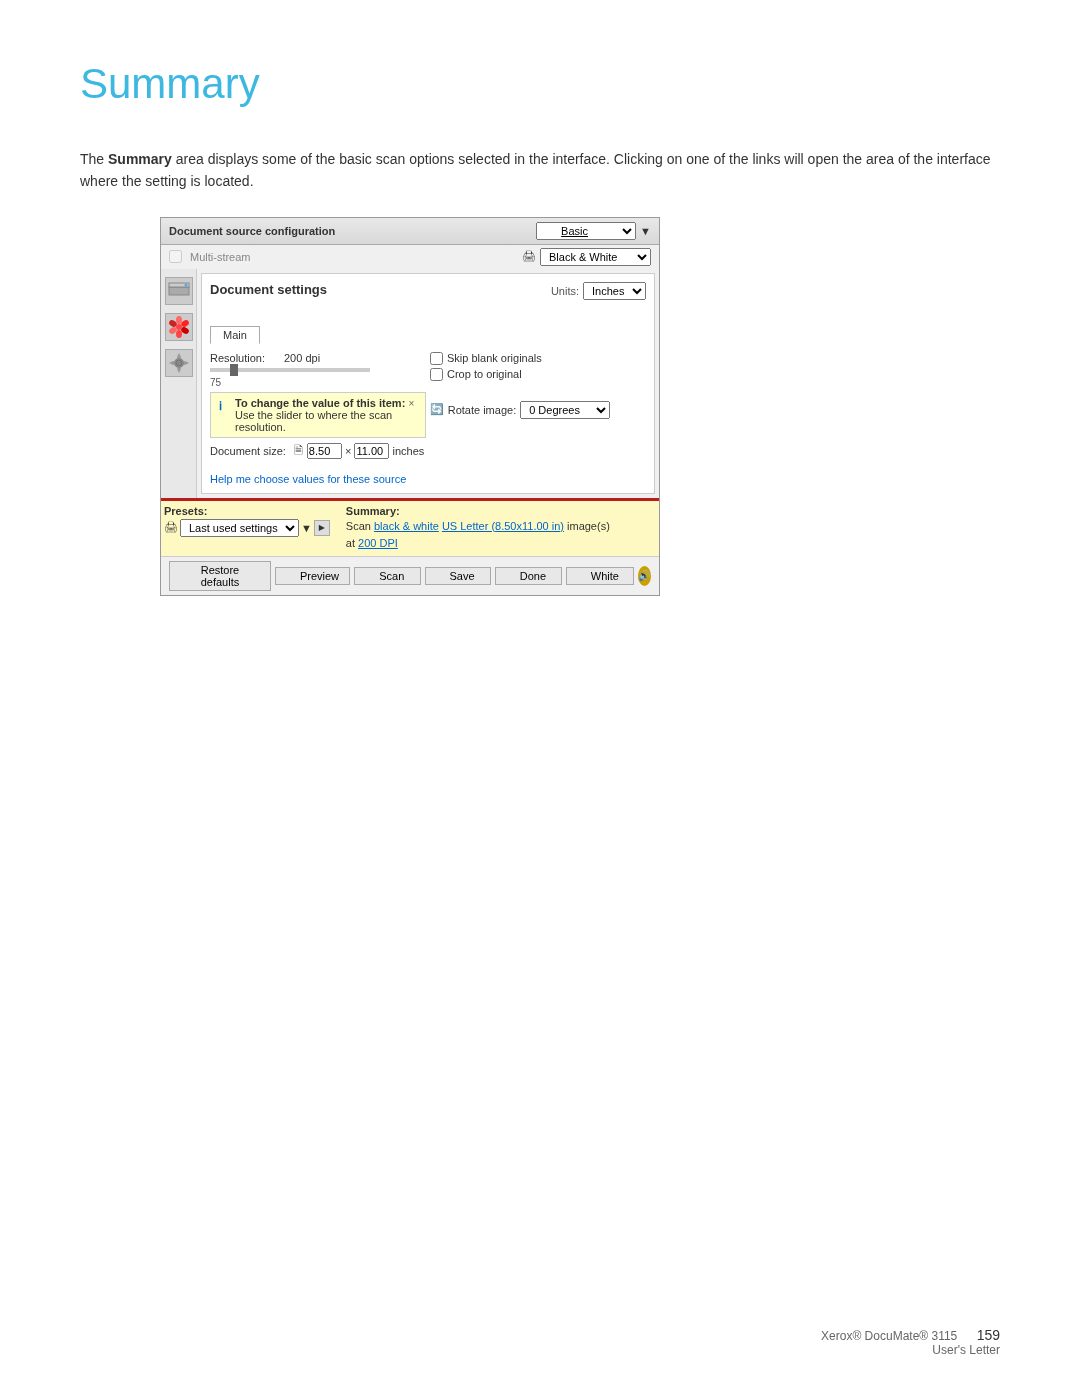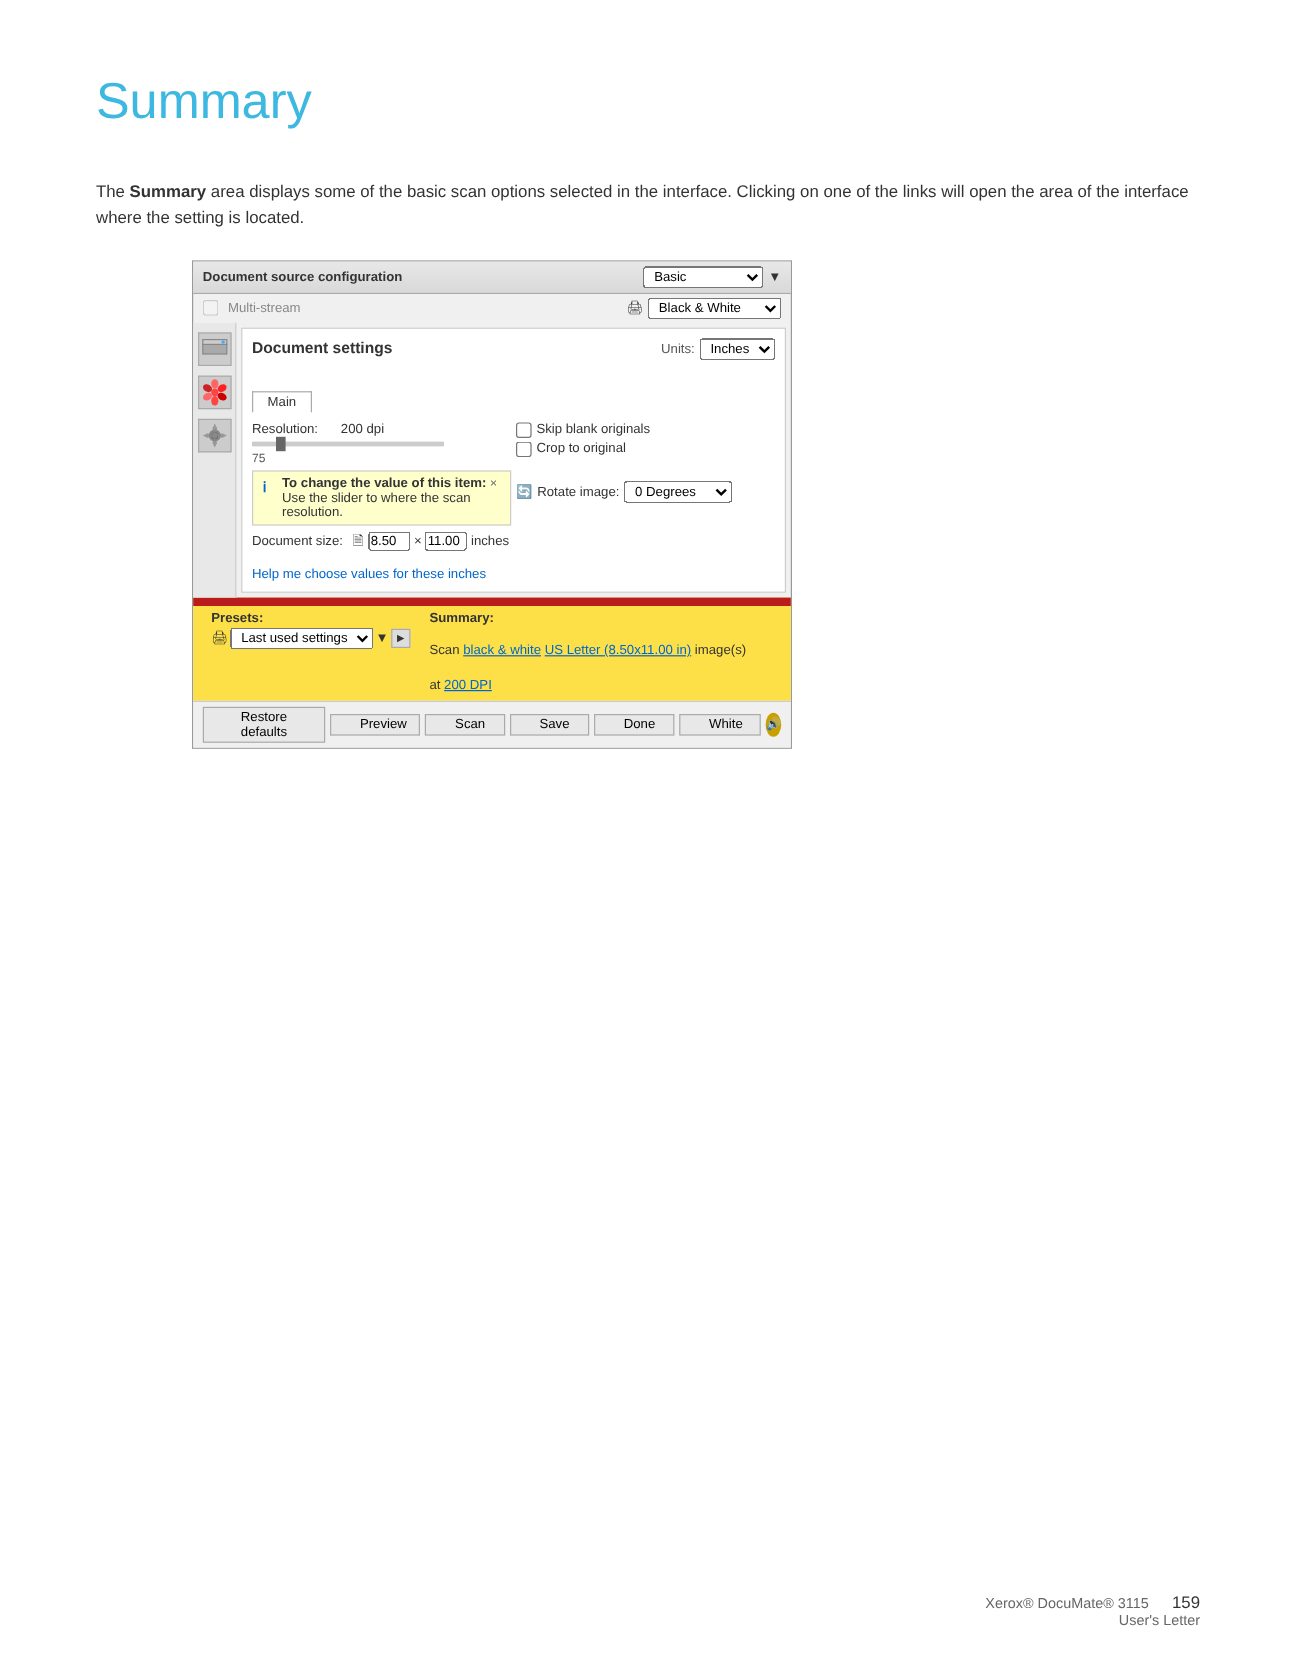--- a/index.html
+++ b/index.html
@@ -62,21 +62,22 @@
     }
 
     .dialog-titlebar-right {
       display: flex;
       align-items: center;
       gap: 4px;
     }
 
     .dialog-titlebar-right select {
       font-size: 11px;
-      padding: 1px 4px;
+      padding: 1px 20px;
+      text-decoration: underline;
     }
 
     .multistream-row {
       display: flex;
       align-items: center;
       padding: 3px 8px;
       gap: 8px;
     }
 
     .multistream-label {
@@ -311,23 +312,23 @@
       overflow: hidden;
     }
 
     .dialog-main {
       flex: 1;
       padding: 0;
     }
 
     
     .presets-bar {
-      background: #fde047;
-      border-top: 7px solid #b91c1c;
-      padding: 4px 15px;
+      background: #fef9c3;
+      border-top: 3px solid #b91c1c;
+      padding: 4px 3px;
       display: flex;
       gap: 16px;
       font-size: 11px;
     }
 
     .presets-section {
       display: flex;
       flex-direction: column;
       gap: 2px;
     }
@@ -358,21 +359,21 @@
       align-items: center;
       justify-content: center;
       cursor: pointer;
       font-size: 8px;
     }
 
     .summary-section {
       flex: 1;
       display: flex;
       flex-direction: column;
-      gap: 14px;
+      gap: 2px;
     }
 
     .summary-title {
       font-weight: bold;
       font-size: 11px;
     }
 
     .summary-text {
       font-size: 11px;
       line-height: 1.4;
@@ -573,21 +574,21 @@
               <div class="rotate-row">
                 <span>🔄</span>
                 <span class="rotate-label">Rotate image:</span>
                 <select class="rotate-select">
                   <option>0 Degrees</option>
                 </select>
               </div>
             </div>
           </div>
 
-          <a class="help-link">Help me choose values for these inches</a>
+          <a class="help-link">Help me choose values for these source</a>
 
         </div>
       </div>
     </div>
 
     <div class="presets-bar">
       <div class="presets-section">
         <span class="presets-title">Presets:</span>
         <div class="presets-row">
           <span>🖨</span>

